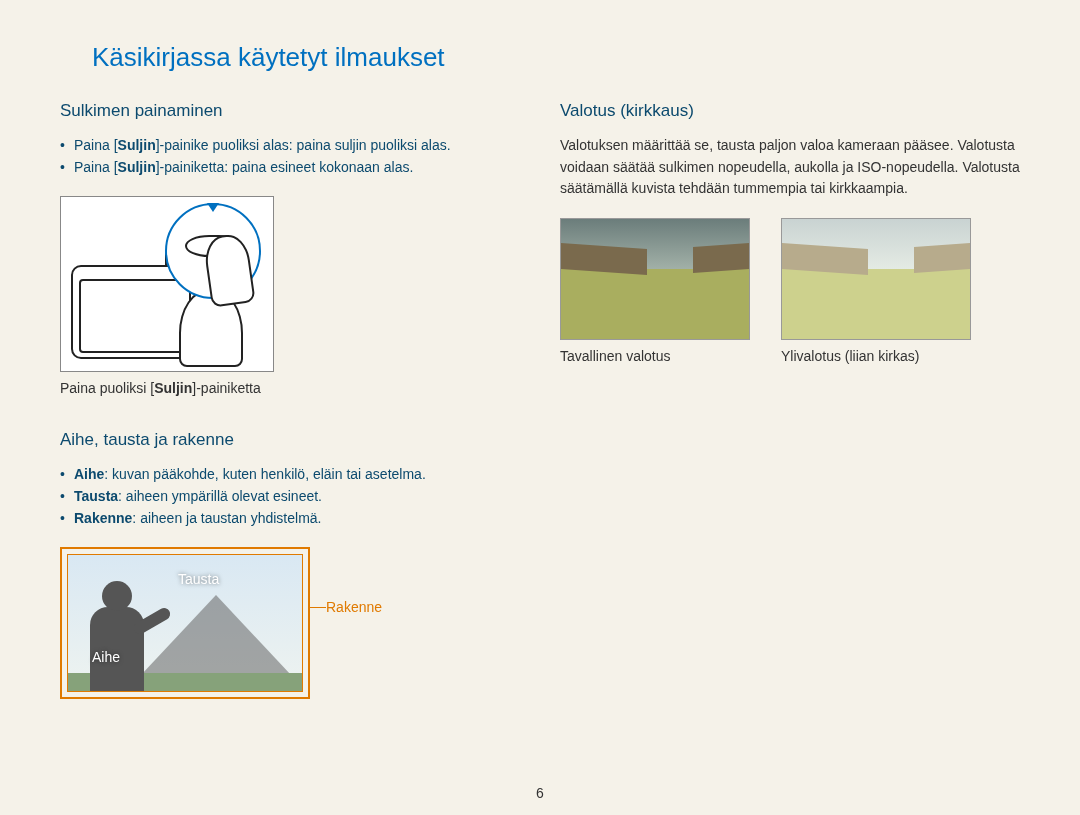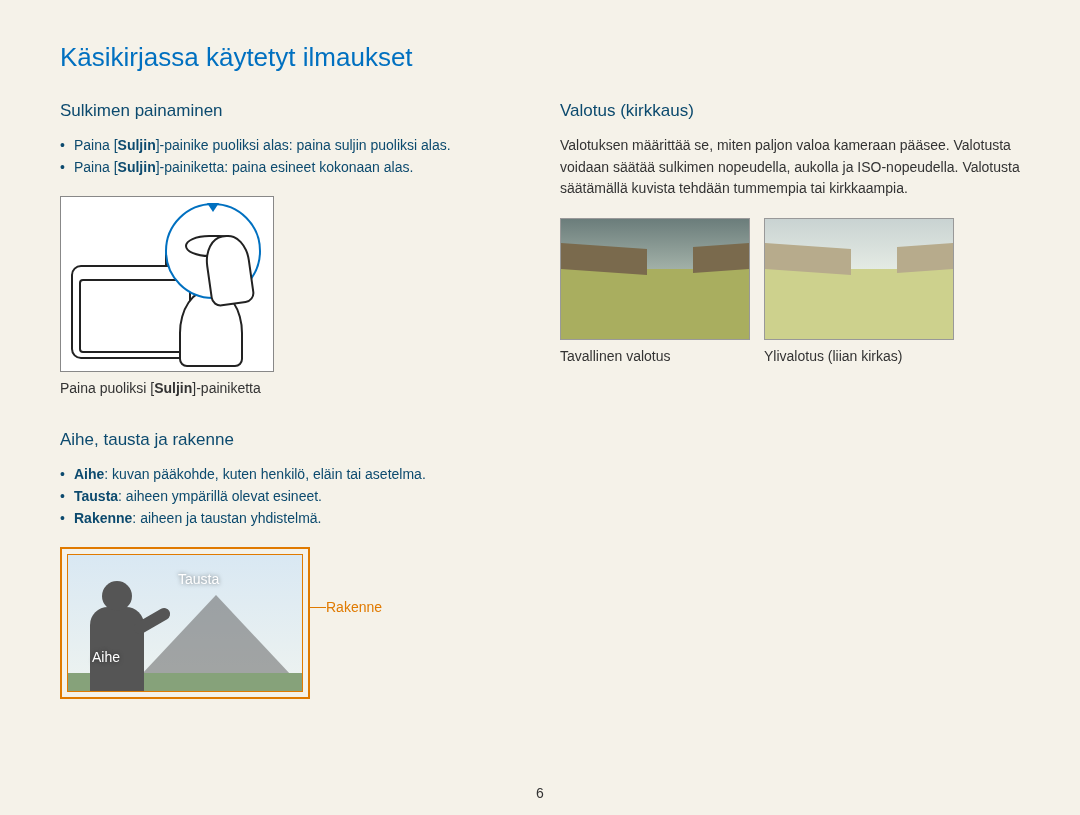--- a/index.html
+++ b/index.html
@@ -10,20 +10,21 @@
       font-family: Arial, Helvetica, sans-serif;
       color: #333;
       padding: 42px 60px 20px 60px;
       position: relative;
     }
     .page-title {
       color: #0070c0;
       font-size: 26px;
       font-weight: 400;
       margin-bottom: 28px;
+      margin-left: 32px;
     }
     .columns {
       display: flex;
       gap: 40px;
     }
     .col {
       flex: 1;
     }
     .section-heading {
       font-size: 17px;
@@ -48,21 +49,21 @@
       left: 0;
       top: 0;
     }
     .para {
       font-size: 14px;
       line-height: 1.55;
       margin-bottom: 18px;
     }
     .figure-row {
       display: flex;
-      gap: 14px;
+      gap: 31px;
       margin-bottom: 34px;
     }
     .figure-col { display:flex; flex-direction:column; }
     .figure-caption {
       font-size: 14px;
       margin-top: 8px;
     }
     .camera-box {
       border: 1px solid #888;
       width: 214px;
@@ -303,21 +304,21 @@
         <div class="rakenne-line"></div>
         <span class="rakenne-label">Rakenne</span>
       </div>
       <div style="position:absolute;left:250px;top:60px;width:16px;border-top:1px solid #e07a00;"></div>
     </div>
 
   </div>
 
   <div class="col">
     <h2 class="section-heading">Valotus (kirkkaus)</h2>
-    <p class="para">Valotuksen määrittää se, miten paljon valoa kameraan pääsee. Valotusta voidaan säätää sulkimen nopeudella, aukolla ja ISO-nopeudella. Valotusta säätämällä kuvista tehdään tummempia tai kirkkaampia.</p>
+    <p class="para">Valotuksen määrittää se, tausta paljon valoa kameraan pääsee. Valotusta voidaan säätää sulkimen nopeudella, aukolla ja ISO-nopeudella. Valotusta säätämällä kuvista tehdään tummempia tai kirkkaampia.</p>
 
     <div class="figure-row">
       <div class="figure-col">
         <div class="photo">
           <div class="sky1"></div>
           <div class="water"></div>
           <div class="bldgL"></div>
           <div class="bldgR"></div>
         </div>
         <div class="figure-caption">Tavallinen valotus</div>

